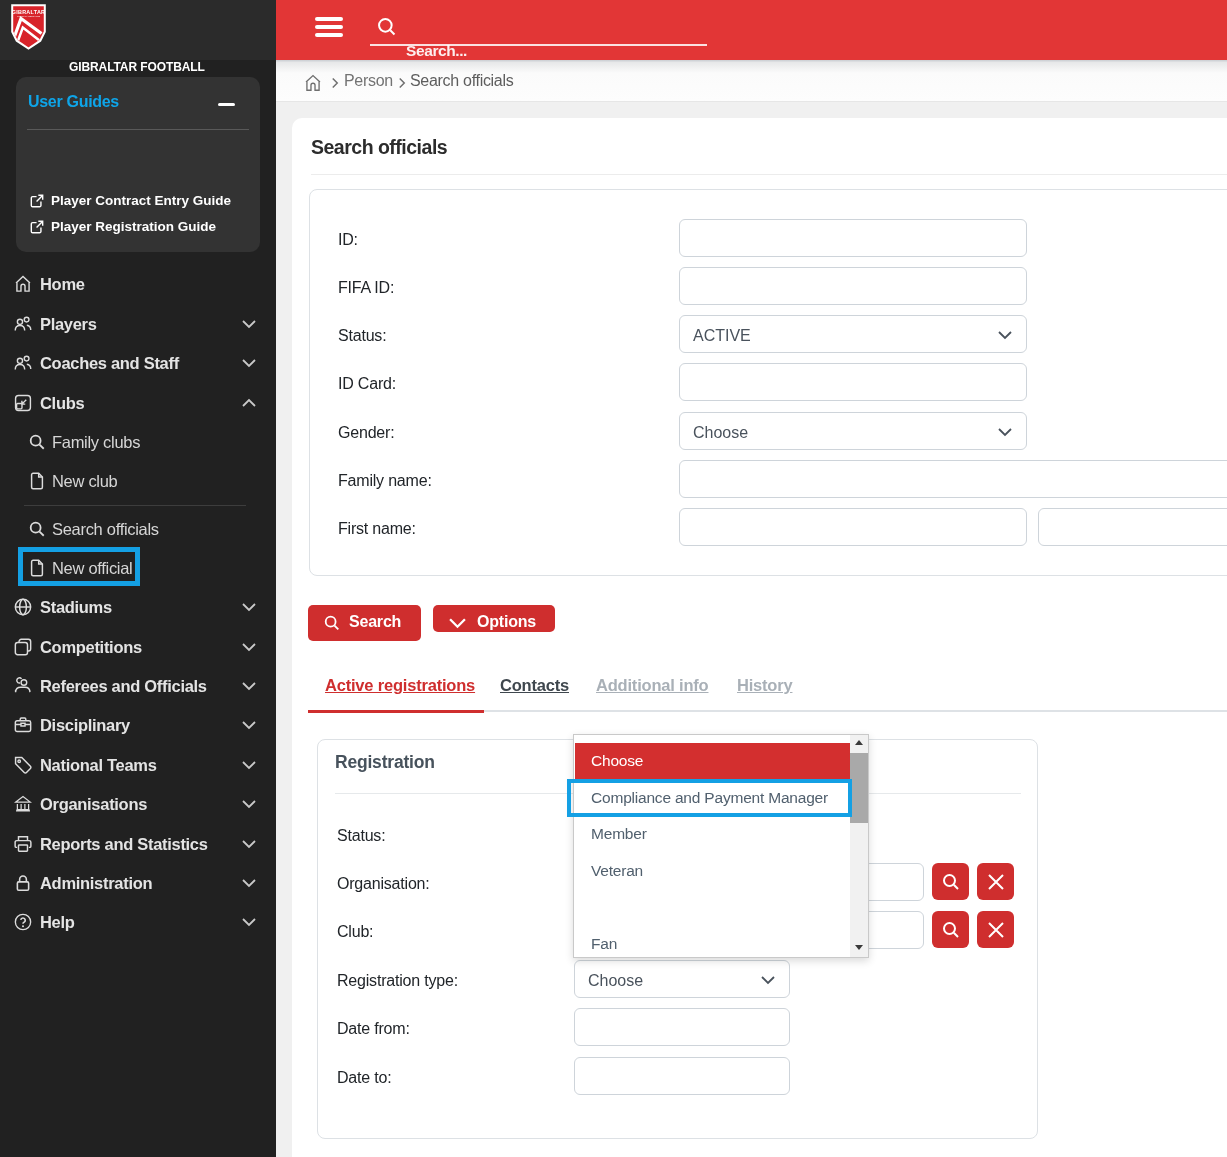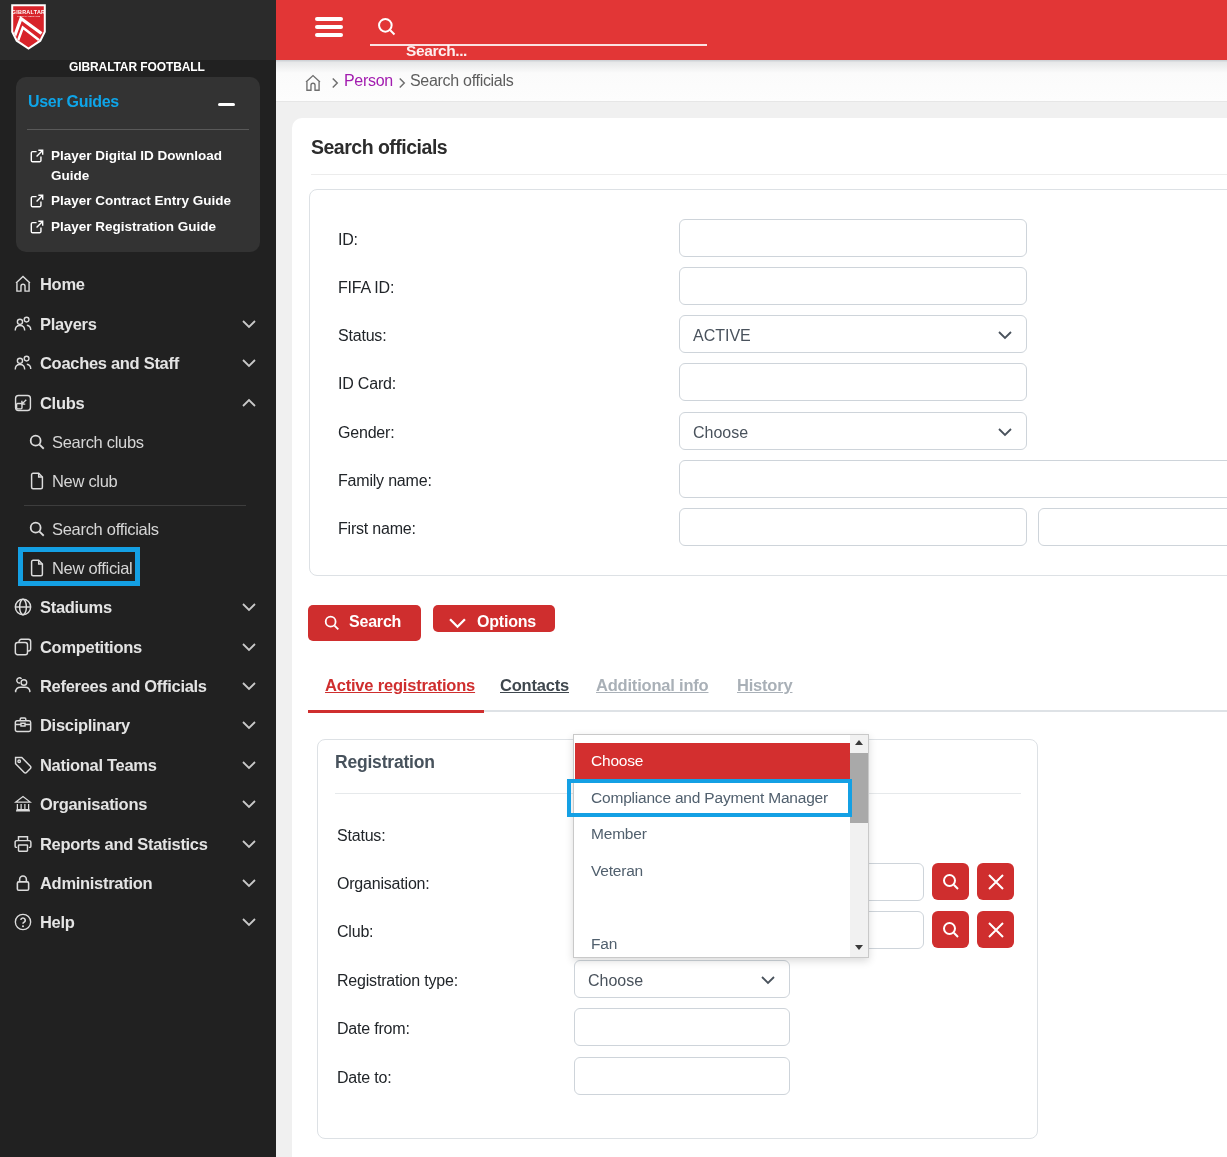--- a/index.html
+++ b/index.html
@@ -96,23 +96,20 @@
       <path d="M3.5 32.5 L10 14.5 L30.5 29.5" stroke="#fff" stroke-width="3.2" fill="none"></path>
       <path d="M6 39.5 L11.8 23.5 L28.5 36.5" stroke="#fff" stroke-width="2.5" fill="none"></path>
     </g>
   </svg>
   <div class="title">GIBRALTAR FOOTBALL<br>ASSOCIATION</div>
 </div>
 <div id="guides" class="abs">
   <div class="gtitle">User Guides</div>
   <div class="minus"></div>
   <div class="gdiv"></div>
-<div class="glink" style="left:35px;top:69px;width:195px"><svg style="position:absolute;left:-21px;top:3px" width="14" height="14" viewBox="0 0 16 16" fill="none" stroke="#fff" stroke-width="1.6">
-        <path d="M12.5 8.5 v4.5 a1.5 1.5 0 0 1-1.5 1.5 H3 a1.5 1.5 0 0 1-1.5-1.5 V4.5 A1.5 1.5 0 0 1 3 3 h4.5 M9.5 1.5 H14.5 V6.5 M14 2 L7.5 8.5"></path>
-      </svg>Player Digital ID Download Guide</div>
   <div class="glink" style="left:35px;top:114px"><svg style="position:absolute;left:-21px;top:3px" width="14" height="14" viewBox="0 0 16 16" fill="none" stroke="#fff" stroke-width="1.6">
         <path d="M12.5 8.5 v4.5 a1.5 1.5 0 0 1-1.5 1.5 H3 a1.5 1.5 0 0 1-1.5-1.5 V4.5 A1.5 1.5 0 0 1 3 3 h4.5 M9.5 1.5 H14.5 V6.5 M14 2 L7.5 8.5"></path>
       </svg>Player Contract Entry Guide</div>
   <div class="glink" style="left:35px;top:140px"><svg style="position:absolute;left:-21px;top:3px" width="14" height="14" viewBox="0 0 16 16" fill="none" stroke="#fff" stroke-width="1.6">
         <path d="M12.5 8.5 v4.5 a1.5 1.5 0 0 1-1.5 1.5 H3 a1.5 1.5 0 0 1-1.5-1.5 V4.5 A1.5 1.5 0 0 1 3 3 h4.5 M9.5 1.5 H14.5 V6.5 M14 2 L7.5 8.5"></path>
       </svg>Player Registration Guide</div>
   </div>
 <div id="navzone">
     <div class="nav-item abs " style="top:267px">
     <span class="ic"><svg width="18" height="18" viewBox="0 0 16 16" fill="none" stroke="currentColor" stroke-width="1.25">
@@ -157,21 +154,21 @@
 
     <span class="chev"><svg width="16" height="16" viewBox="0 0 16 16" fill="none" stroke="currentColor" stroke-width="1.8">
           <path d="M2 11 L8 5 L14 11"></path>
         </svg></span>
   </div>
     <div class="nav-item abs nav-sub" style="top:425px">
     <span class="ic"><svg width="18" height="18" viewBox="0 0 20 20" fill="none" stroke="currentColor" stroke-width="2">
           <circle cx="8.5" cy="8.5" r="5.5"></circle>
           <line x1="12.8" y1="12.8" x2="17.5" y2="17.5"></line>
         </svg></span>
-    <span class="txt">Search clubs</span>
+    <span class="txt">Family clubs</span>
 
   </div>
     <div class="nav-item abs nav-sub" style="top:464px">
     <span class="ic"><svg width="18" height="18" viewBox="0 0 16 16" fill="none" stroke="currentColor" stroke-width="1.3">
           <path d="M9.5 1.2 H4.5 A1.3 1.3 0 0 0 3.2 2.5 v11 a1.3 1.3 0 0 0 1.3 1.3 h7 a1.3 1.3 0 0 0 1.3-1.3 V4.5 z"></path>
           <path d="M9.5 1.2 V4.5 h3.3"></path>
         </svg></span>
     <span class="txt">New club</span>
 
   </div>
@@ -308,21 +305,21 @@
 <div id="topsearch" class="abs">Search...</div>
 <div id="searchline" class="abs"></div>
 
 <div id="crumb" class="abs"></div>
 <svg class="abs" style="left:304px;top:74px" width="18" height="18" viewBox="0 0 16 16" fill="none" stroke="#6f6f6f" stroke-width="1.2">
     <path d="M1.8 7.2 L8 1.4 L14.2 7.2 M2.6 6.8 V14.4 H6.2 V10 a1.8 1.8 0 0 1 3.6 0 V14.4 H13.4 V6.8"></path>
   </svg>
 <svg class="abs" style="left:329px;top:77px" width="12" height="12" viewBox="0 0 16 16" fill="none" stroke="#707070" stroke-width="2">
     <path d="M5 2 L11 8 L5 14"></path>
   </svg>
-<div class="abs" style="left:344px;top:72px;font-size:16px;color:#a21caf;letter-spacing:-0.3px">Person</div>
+<div class="abs" style="left:344px;top:72px;font-size:16px;color:#737373;letter-spacing:-0.3px">Person</div>
 <svg class="abs" style="left:396px;top:77px" width="12" height="12" viewBox="0 0 16 16" fill="none" stroke="#707070" stroke-width="2">
     <path d="M5 2 L11 8 L5 14"></path>
   </svg>
 <div class="abs" style="left:410px;top:72px;font-size:16px;color:#5d5d5d;letter-spacing:-0.3px">Search officials</div>
 
 <div id="card" class="abs"></div>
 <div id="h1" class="abs">Search officials</div>
 <div id="h1div" class="abs"></div>
 
 <div id="panel1" class="abs panel"></div>

